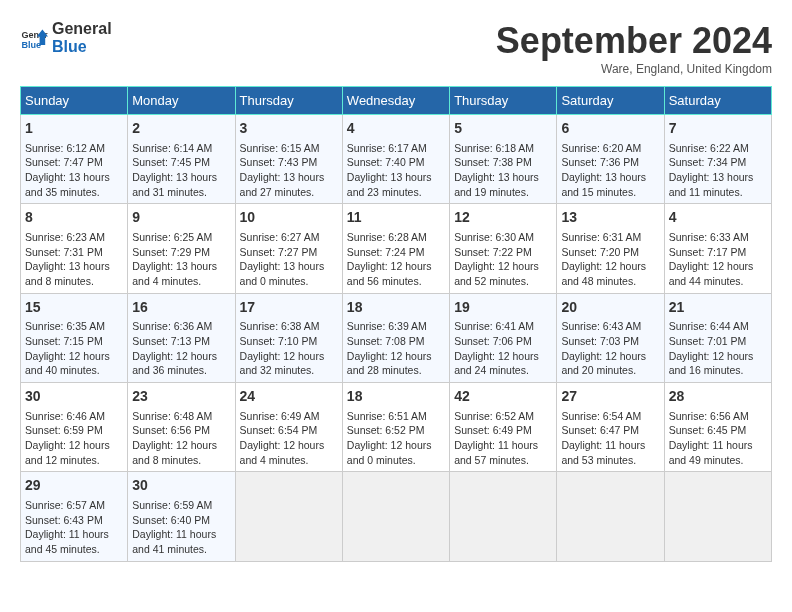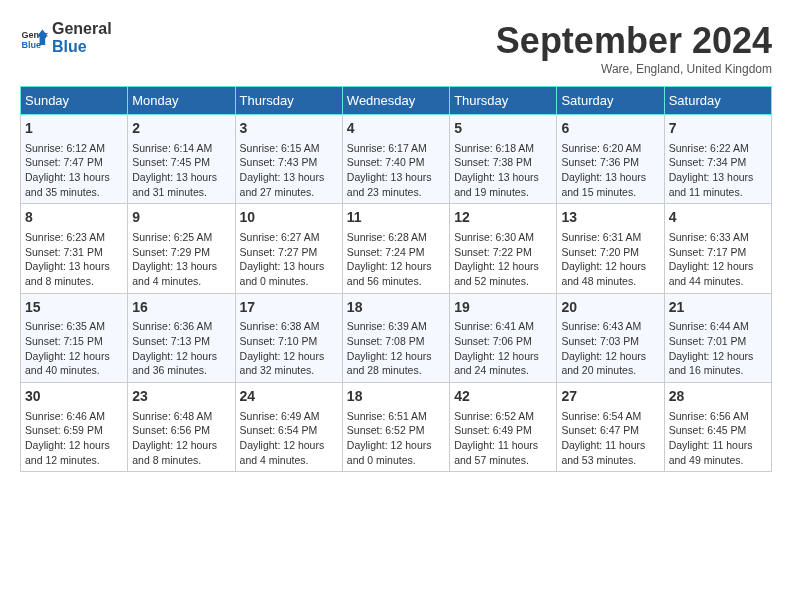--- a/index.html
+++ b/index.html
@@ -134,14 +134,23 @@
       </tr>
       <tr>
         <td><span class="day-num">30</span>Sunrise: 6:46 AM<br>Sunset: 6:59 PM<br>Daylight: 12 hours and 12 minutes.</td>
         <td><span class="day-num">23</span>Sunrise: 6:48 AM<br>Sunset: 6:56 PM<br>Daylight: 12 hours and 8 minutes.</td>
         <td><span class="day-num">24</span>Sunrise: 6:49 AM<br>Sunset: 6:54 PM<br>Daylight: 12 hours and 4 minutes.</td>
         <td><span class="day-num">18</span>Sunrise: 6:51 AM<br>Sunset: 6:52 PM<br>Daylight: 12 hours and 0 minutes.</td>
         <td><span class="day-num">42</span>Sunrise: 6:52 AM<br>Sunset: 6:49 PM<br>Daylight: 11 hours and 57 minutes.</td>
         <td><span class="day-num">27</span>Sunrise: 6:54 AM<br>Sunset: 6:47 PM<br>Daylight: 11 hours and 53 minutes.</td>
         <td><span class="day-num">28</span>Sunrise: 6:56 AM<br>Sunset: 6:45 PM<br>Daylight: 11 hours and 49 minutes.</td>
       </tr>
+      <tr>
+        <td><span class="day-num">29</span>Sunrise: 6:57 AM<br>Sunset: 6:43 PM<br>Daylight: 11 hours and 45 minutes.</td>
+        <td><span class="day-num">30</span>Sunrise: 6:59 AM<br>Sunset: 6:40 PM<br>Daylight: 11 hours and 41 minutes.</td>
+        <td class="empty"></td>
+        <td class="empty"></td>
+        <td class="empty"></td>
+        <td class="empty"></td>
+        <td class="empty"></td>
+      </tr>
     </tbody>
 </table>
 
 </body></html>

